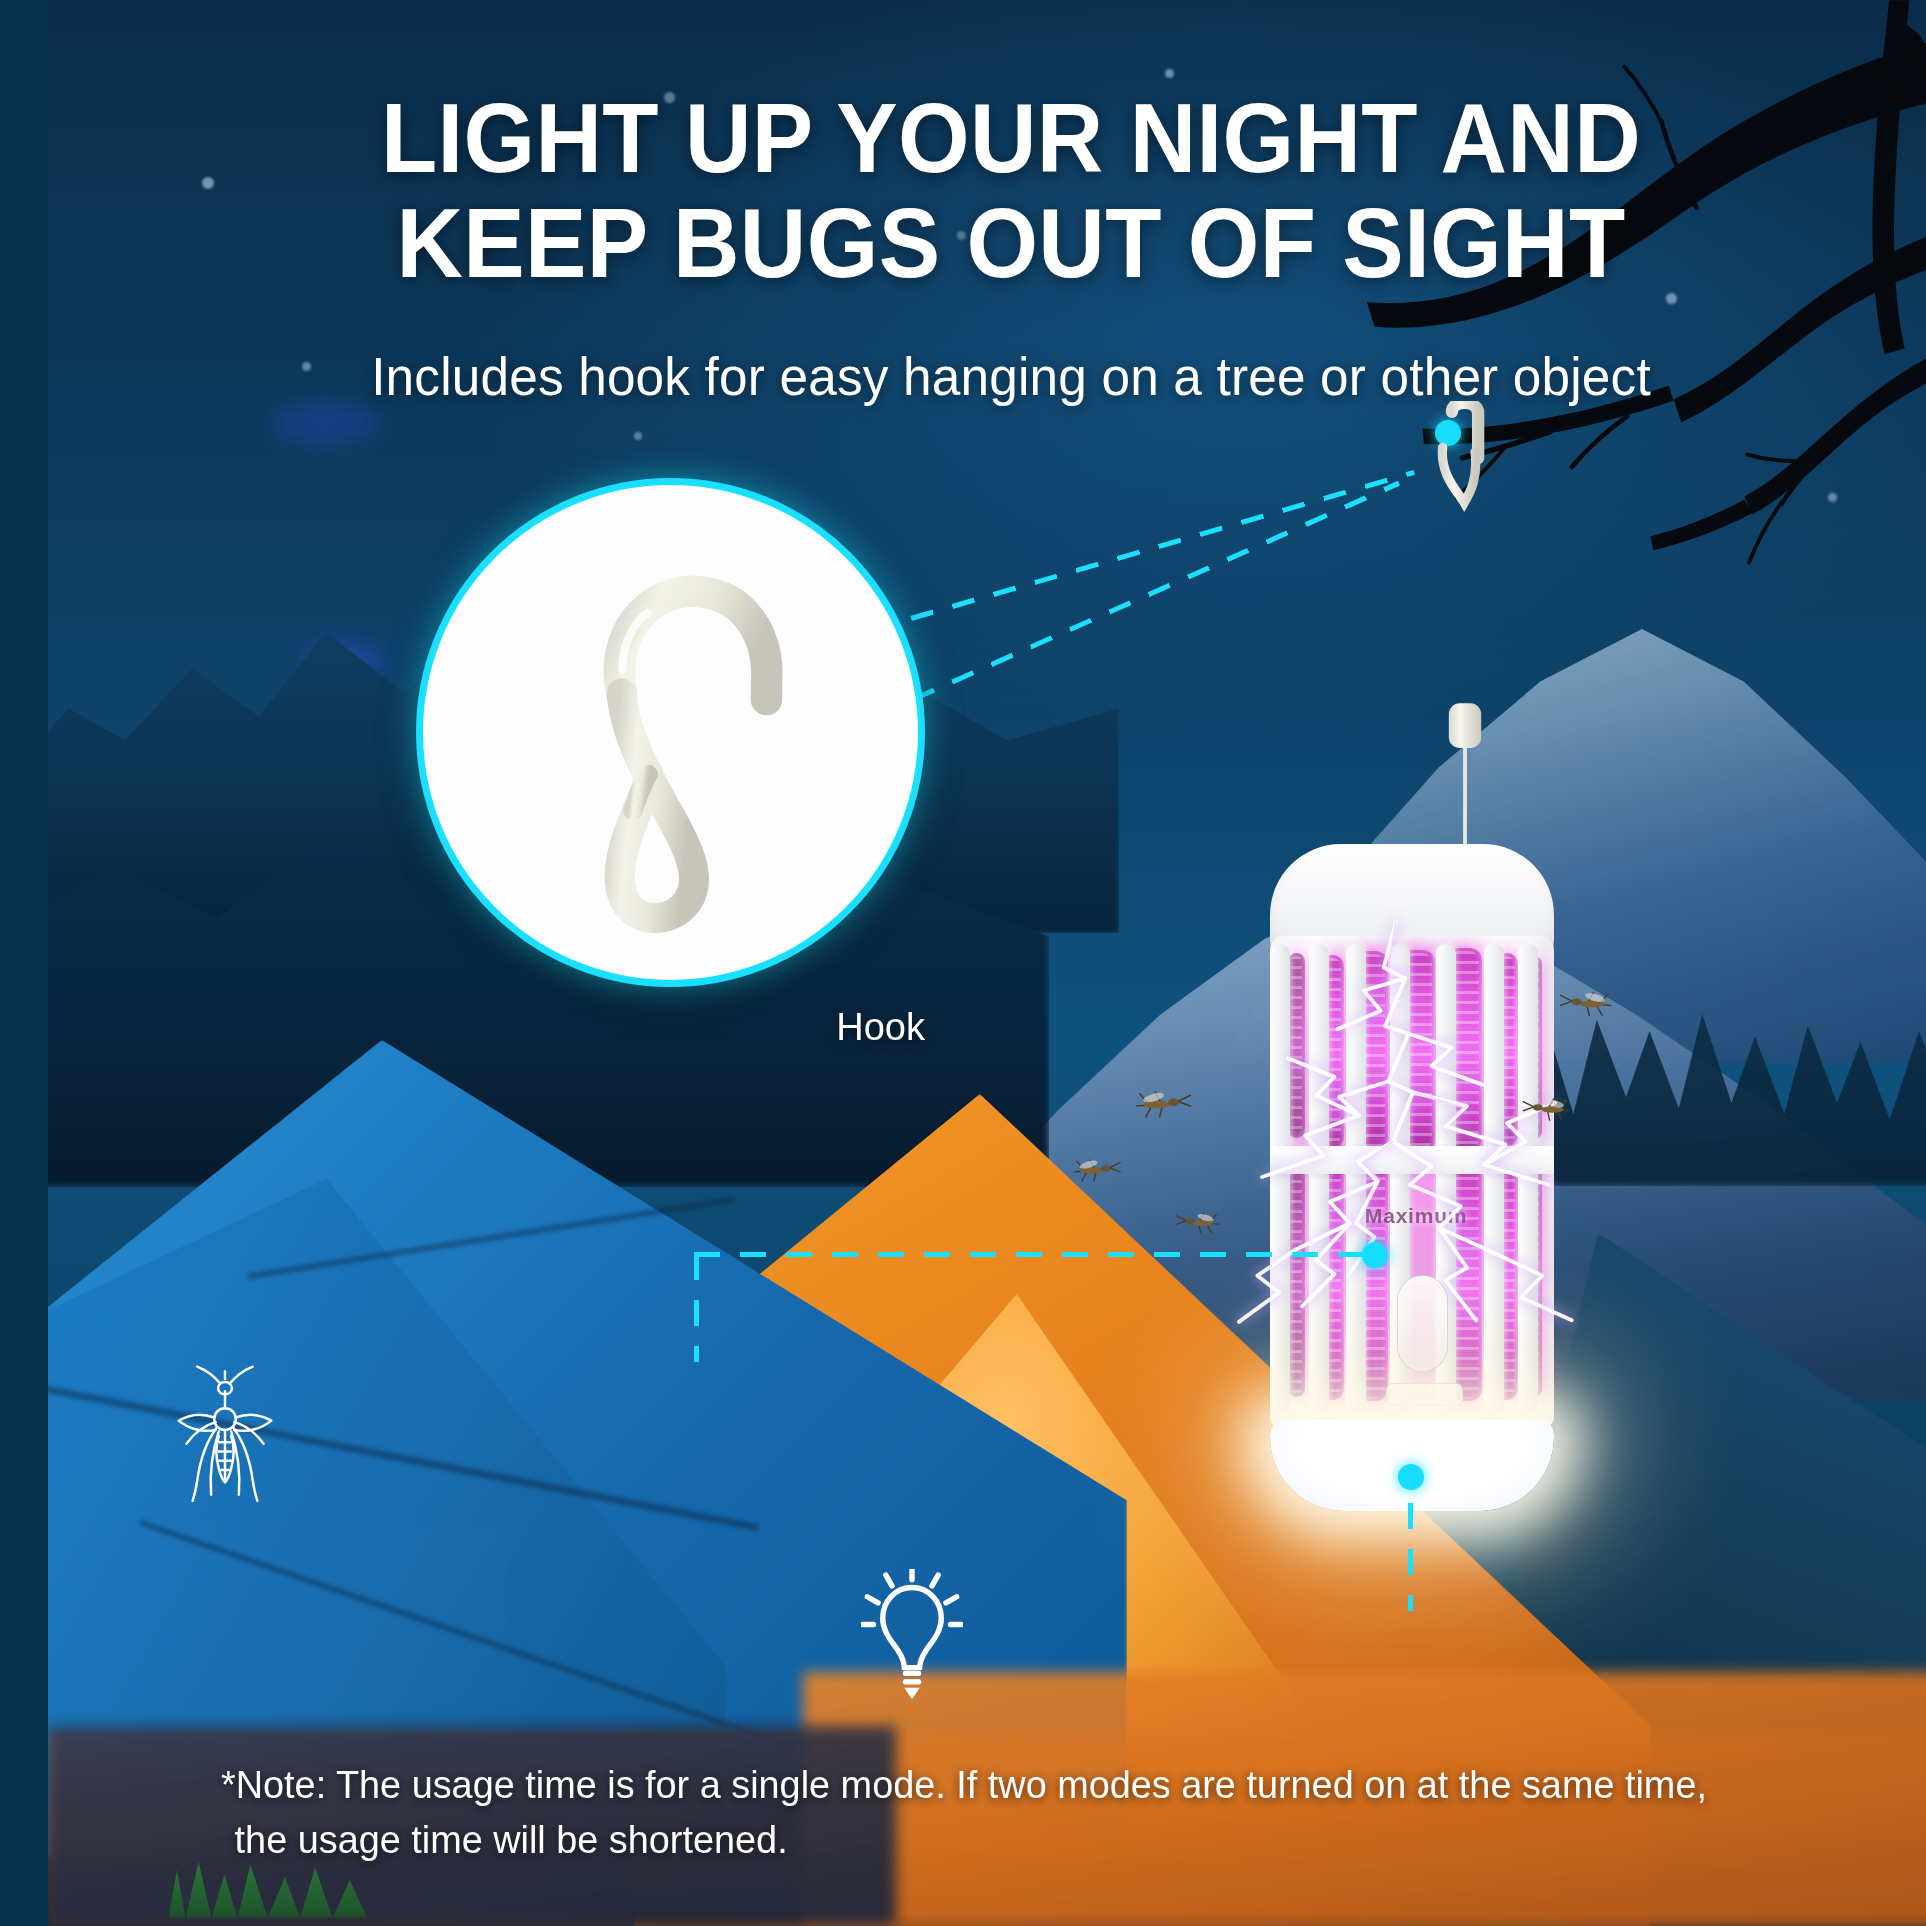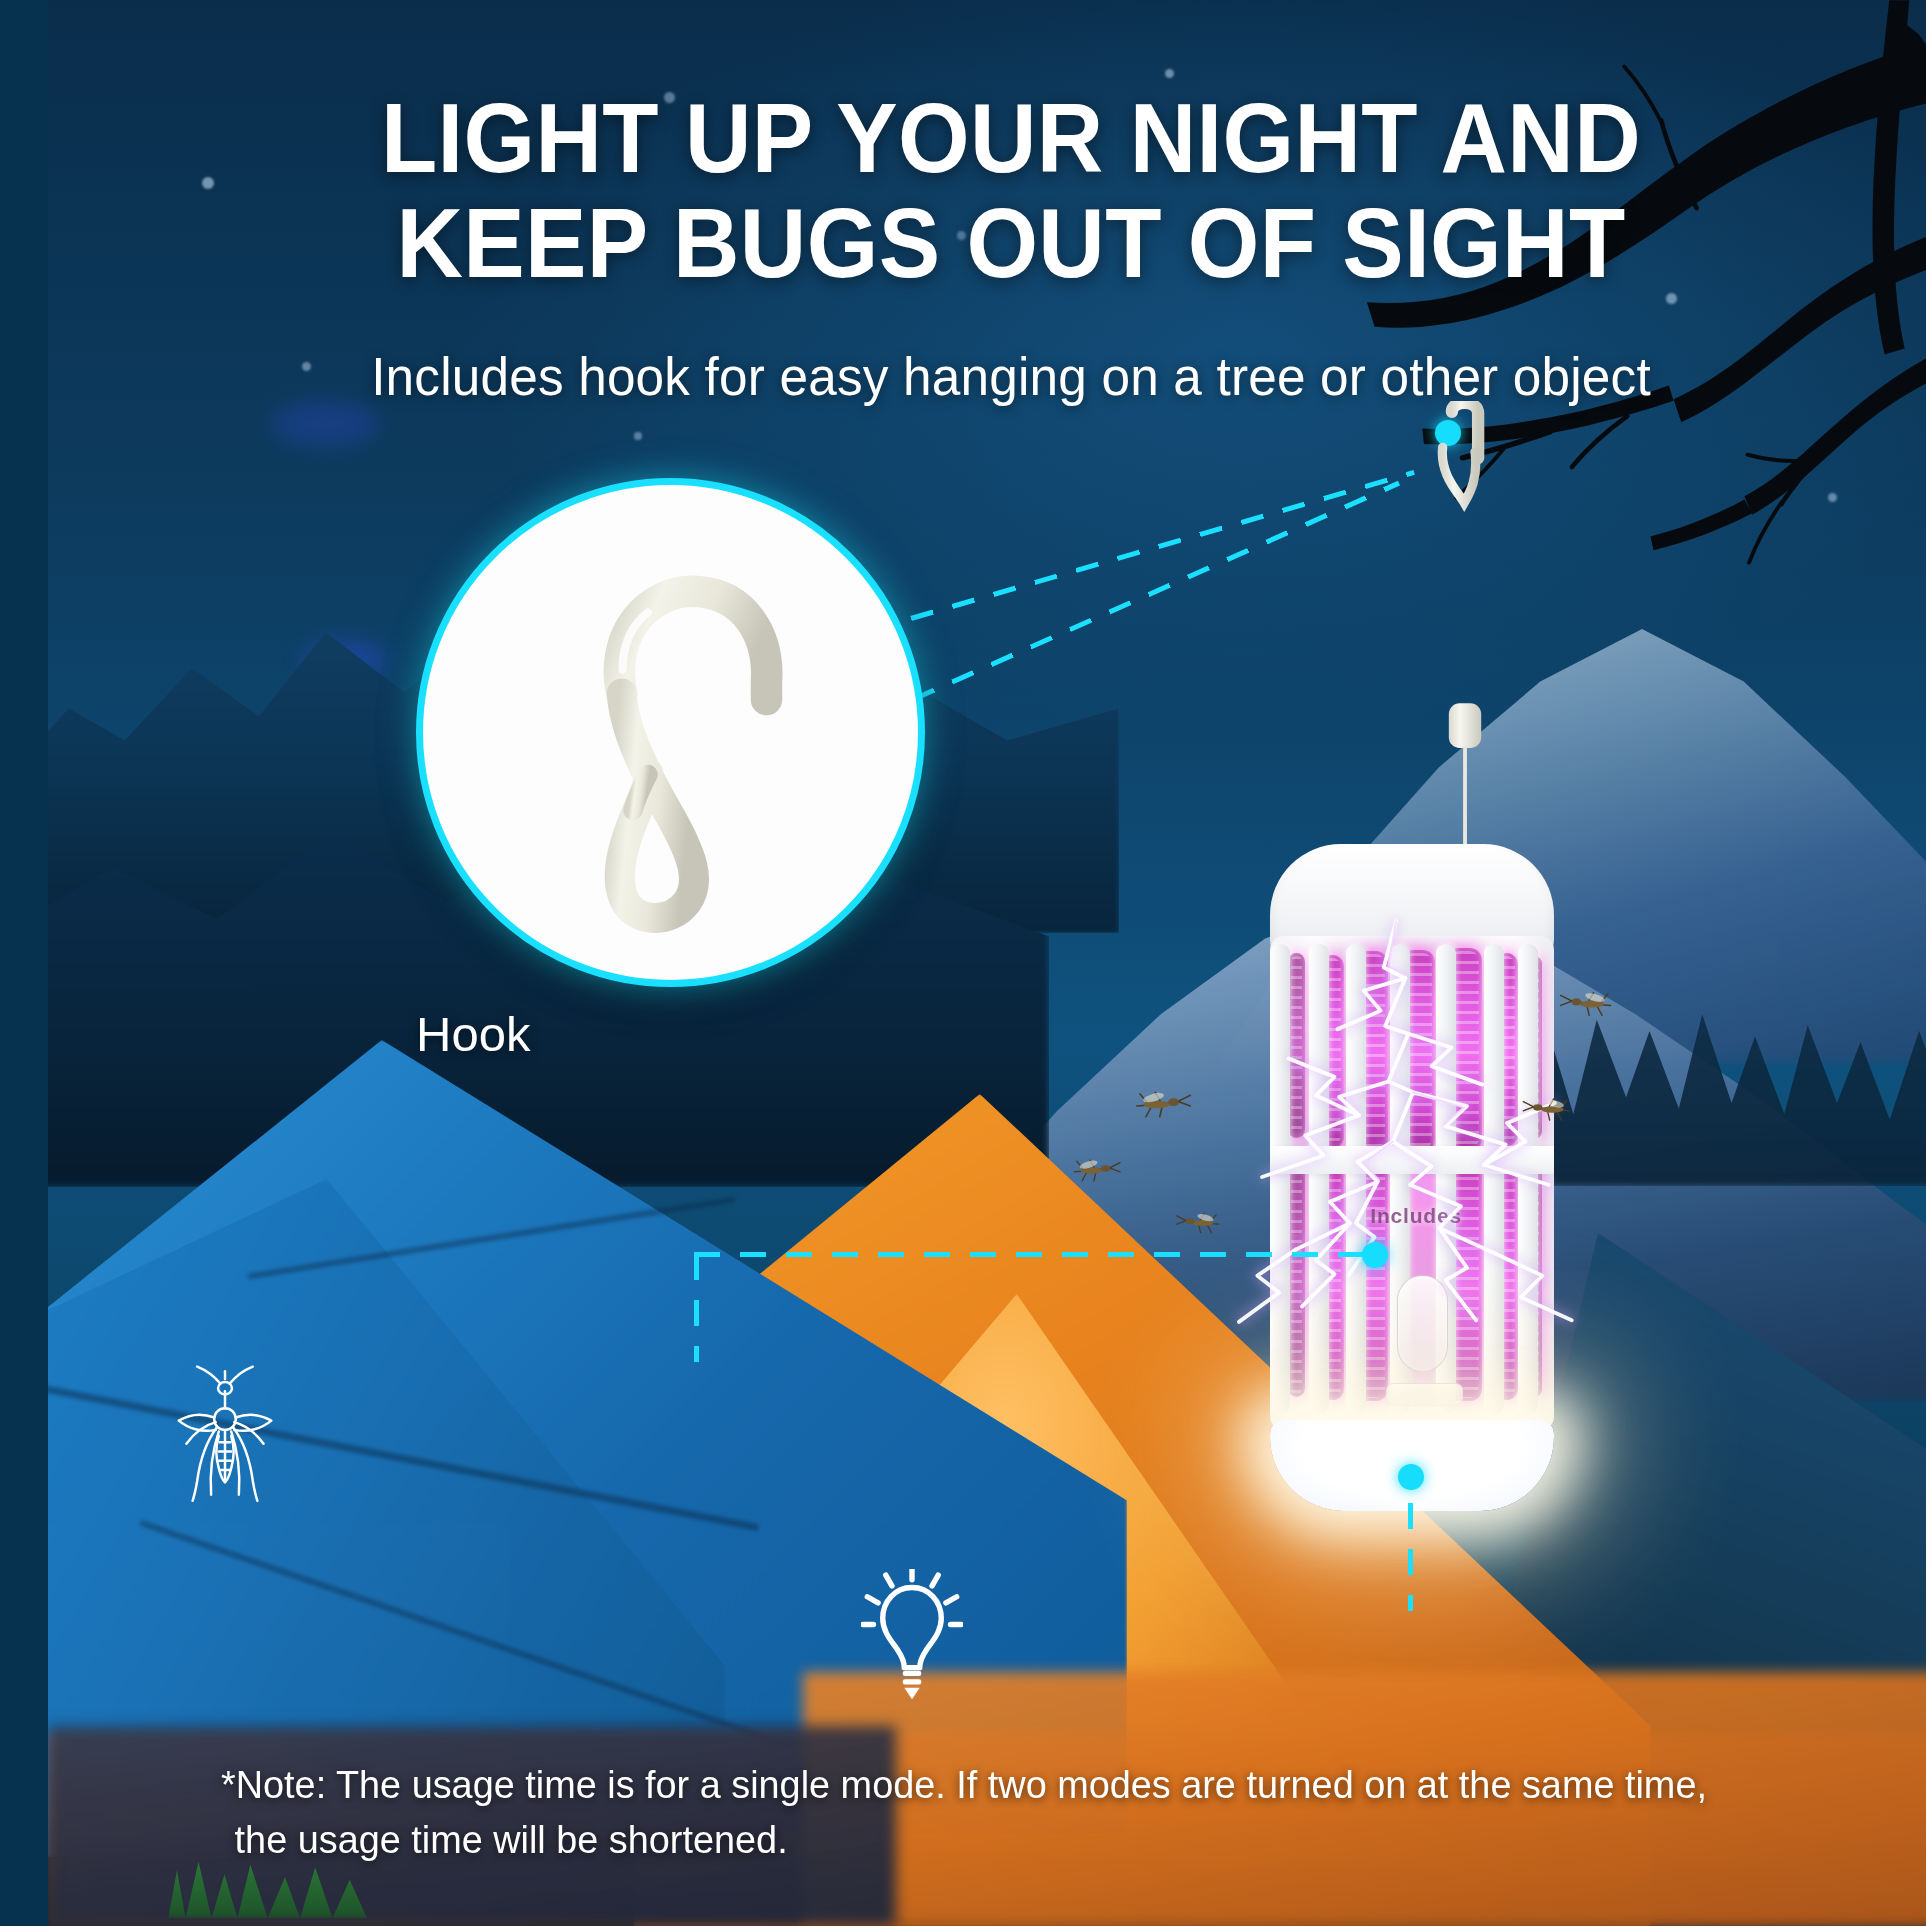--- a/index.html
+++ b/index.html
@@ -136,22 +136,22 @@
   }
 
   
   .hook-circle{
     position:absolute; left:368px; top:478px; width:509px; height:509px;
     border-radius:50%; background:#fdfdfd; border:7px solid #1ae0ff;
     box-shadow:0 0 35px rgba(26,224,255,.55), 0 10.8px 39px rgba(0,0,0,.45);
   }
   .hook-svg{ position:absolute; left:0; top:0; width:100%; height:100%; }
   .hook-label{
-    position:absolute; left:368px; top:1006px; width:509px; text-align:left;
-    color:#fff; font-size:49px; font-weight:400; text-shadow:0 2.3px 10.8px rgba(0,0,0,.55);
+    position:absolute; left:368px; top:1006px; width:509px; text-align:right;
+    color:#fff; font-size:38px; font-weight:400; text-shadow:0 2.3px 10.8px rgba(0,0,0,.55);
   }
   .dash-h{
     position:absolute; height:5.4px;
     background:repeating-linear-gradient(90deg,#1ae0ff 0 26px, transparent 26px 46px);
   }
   .dash-v{
     position:absolute; width:5.4px;
     background:repeating-linear-gradient(180deg,#1ae0ff 0 26px, transparent 26px 46px);
   }
   .dash-diag{
@@ -392,21 +392,21 @@
       <div class="rib" style="left:0px;   top:7.7px; height:470px;"></div>
       <div class="rib" style="left:39px;  top:7.7px; height:470px;"></div>
       <div class="rib" style="left:76px;  top:7.7px; height:470px;"></div>
       <div class="rib" style="left:120px; top:7.7px; height:470px;"></div>
       <div class="rib" style="left:166px; top:7.7px; height:470px;"></div>
       <div class="rib" style="left:214px; top:7.7px; height:470px;"></div>
       <div class="rib" style="left:248px; top:7.7px; height:470px;"></div>
 
       <div style="position:absolute;left:0;top:210px;width:284px;height:28px;background:linear-gradient(180deg,#ffffff,#eef0f3);box-shadow:0 1.5px 6.2px rgba(0,0,0,.08);"></div>
 
-      <div class="lamp-brand" style="top:268px;">Includes</div>
+      <div class="lamp-brand" style="top:268px;">Maximum</div>
       <div class="lamp-btn" style="top:339px;"></div>
       <div class="lamp-strip" style="top:447px;"></div>
     </div>
     <div class="lamp-base"></div>
 
     <svg class="bolts" viewBox="0 0 640 780">
       <g stroke="#ffffff" stroke-width="5" fill="none" stroke-linejoin="round" stroke-linecap="round" opacity=".95" style="filter:drop-shadow(0 0 8px rgba(210,160,255,.95));">
         <path d="M300 60 L284 120 L312 134 L286 196 L316 206 L290 268 L322 282 L296 346"></path>
         <path d="M296 346 L250 372 L276 398 L214 424 L240 452 L170 486"></path>
         <path d="M296 346 L346 378 L318 402 L384 430 L356 458 L430 492"></path>

